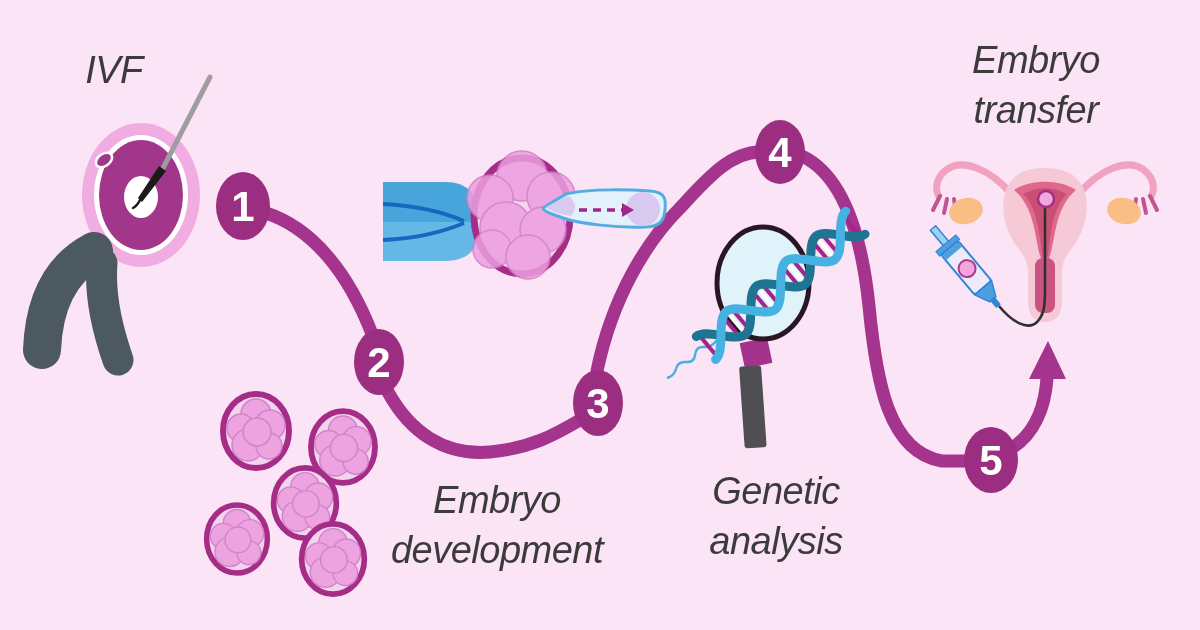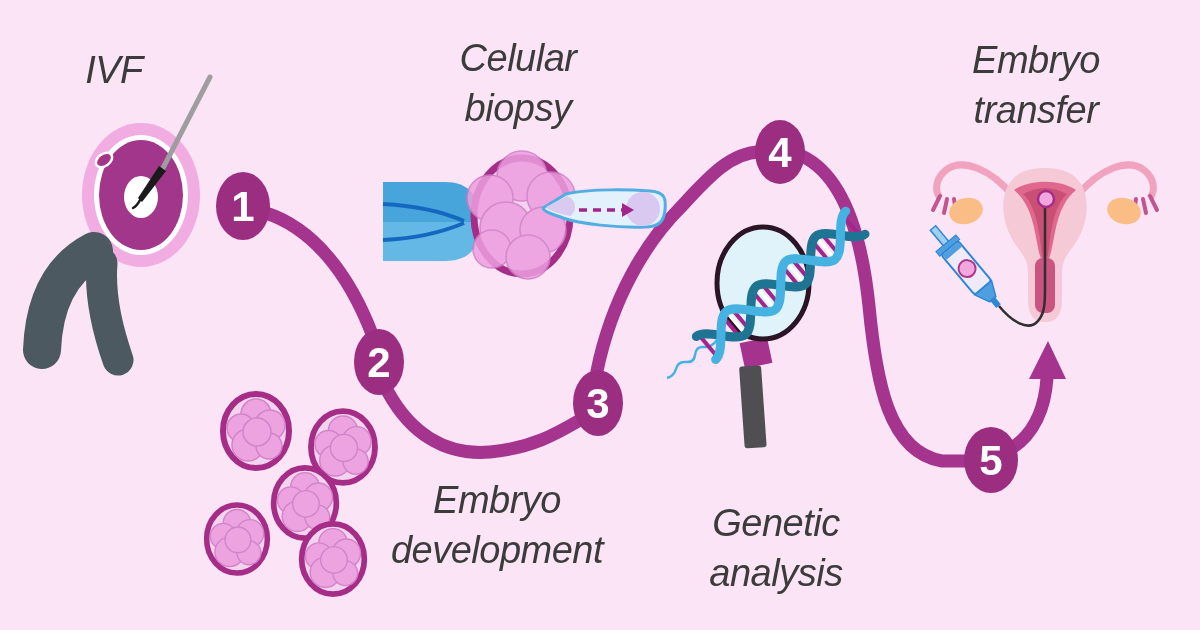--- a/index.html
+++ b/index.html
@@ -178,19 +178,17 @@
       <text class="num" x="379" y="377" text-anchor="middle">2</text>
       <text class="num" x="598" y="418" text-anchor="middle">3</text>
       <text class="num" x="780" y="167" text-anchor="middle">4</text>
       <text class="num" x="991" y="475" text-anchor="middle">5</text>
     </g>
   </svg>
 
   <div class="step-label" style="left:114px;top:45px;">IVF</div>
   <div class="step-label" style="left:497px;top:475px;">Embryo
 development</div>
-  <div class="step-label" style="left:518px;top:33px;">Celular
-biopsy</div>
-  <div class="step-label" style="left:776px;top:498px;">Genetic
+  <div class="step-label" style="left:776px;top:466px;">Genetic
 analysis</div>
   <div class="step-label" style="left:1036px;top:35px;">Embryo
 transfer</div>
 </div>
 
 </body></html>

